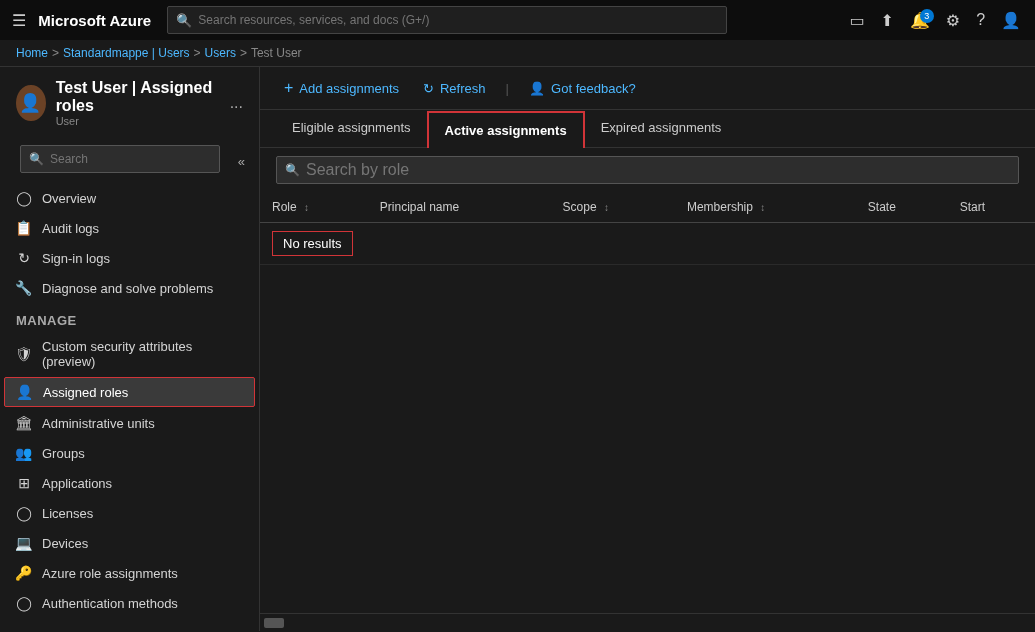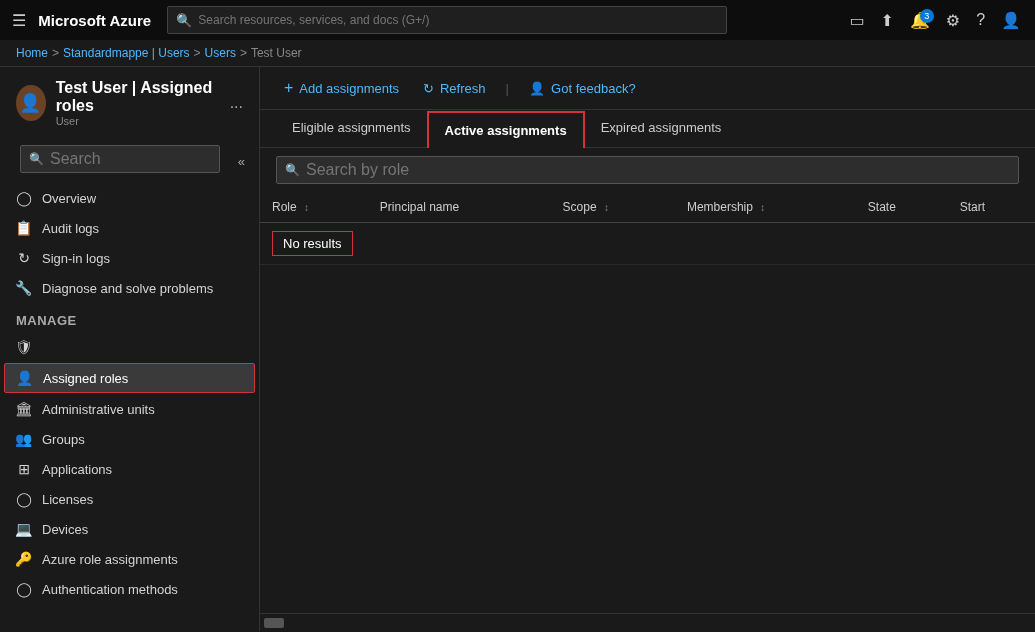--- a/index.html
+++ b/index.html
@@ -28,21 +28,21 @@
 
     
     .user-header { padding: 12px 16px; display: flex; align-items: center; gap: 10px; }
     .user-avatar { width: 36px; height: 36px; background: #6b4226; border-radius: 50%; display: flex; align-items: center; justify-content: center; font-size: 18px; }
     .user-title { font-size: 16px; font-weight: 600; }
     .user-subtitle { font-size: 11px; color: #888; }
     .user-more { color: #aaa; font-size: 16px; margin-left: auto; cursor: pointer; }
 
     
     .sidebar-search { margin: 4px 12px 8px; background: #2d2d2d; border: 1px solid #555; border-radius: 2px; height: 28px; display: flex; align-items: center; padding: 0 8px; gap: 6px; }
-    .sidebar-search input { background: transparent; border: none; outline: none; color: #22c55e; font-size: 16px; width: 100%; }
+    .sidebar-search input { background: transparent; border: none; outline: none; color: #22c55e; font-size: 12px; width: 100%; }
 
     
     .nav-item { display: flex; align-items: center; gap: 10px; padding: 7px 16px; cursor: pointer; font-size: 13px; color: #d4d4d4; }
     .nav-icon { width: 16px; height: 16px; display: flex; align-items: center; justify-content: center; font-size: 14px; flex-shrink: 0; }
     .nav-section { padding: 10px 16px 4px; font-size: 13px; color: #aaa; font-weight: 600; text-transform: uppercase; letter-spacing: 0.5px; }
 
     
     .nav-item.selected { background: #3a3a3a; border: 1px solid #d13438; border-radius: 2px; margin: 1px 4px; padding: 6px 12px; }
 
     
@@ -149,20 +149,21 @@
     </div>
     <div class="nav-item">
       <span class="nav-icon">🔧</span>
       <span>Diagnose and solve problems</span>
     </div>
 
     <div class="nav-section">Manage</div>
 
     <div class="nav-item">
       <span class="nav-icon">🛡</span>
+      <span>Custom security attributes (preview)</span>
     </div>
 
     <div class="nav-item selected">
       <span class="nav-icon" style="color:#4db8ff;">👤</span>
       <span style="color:#fff;">Assigned roles</span>
     </div>
 
     <div class="nav-item">
       <span class="nav-icon">🏛</span>
       <span>Administrative units</span>

